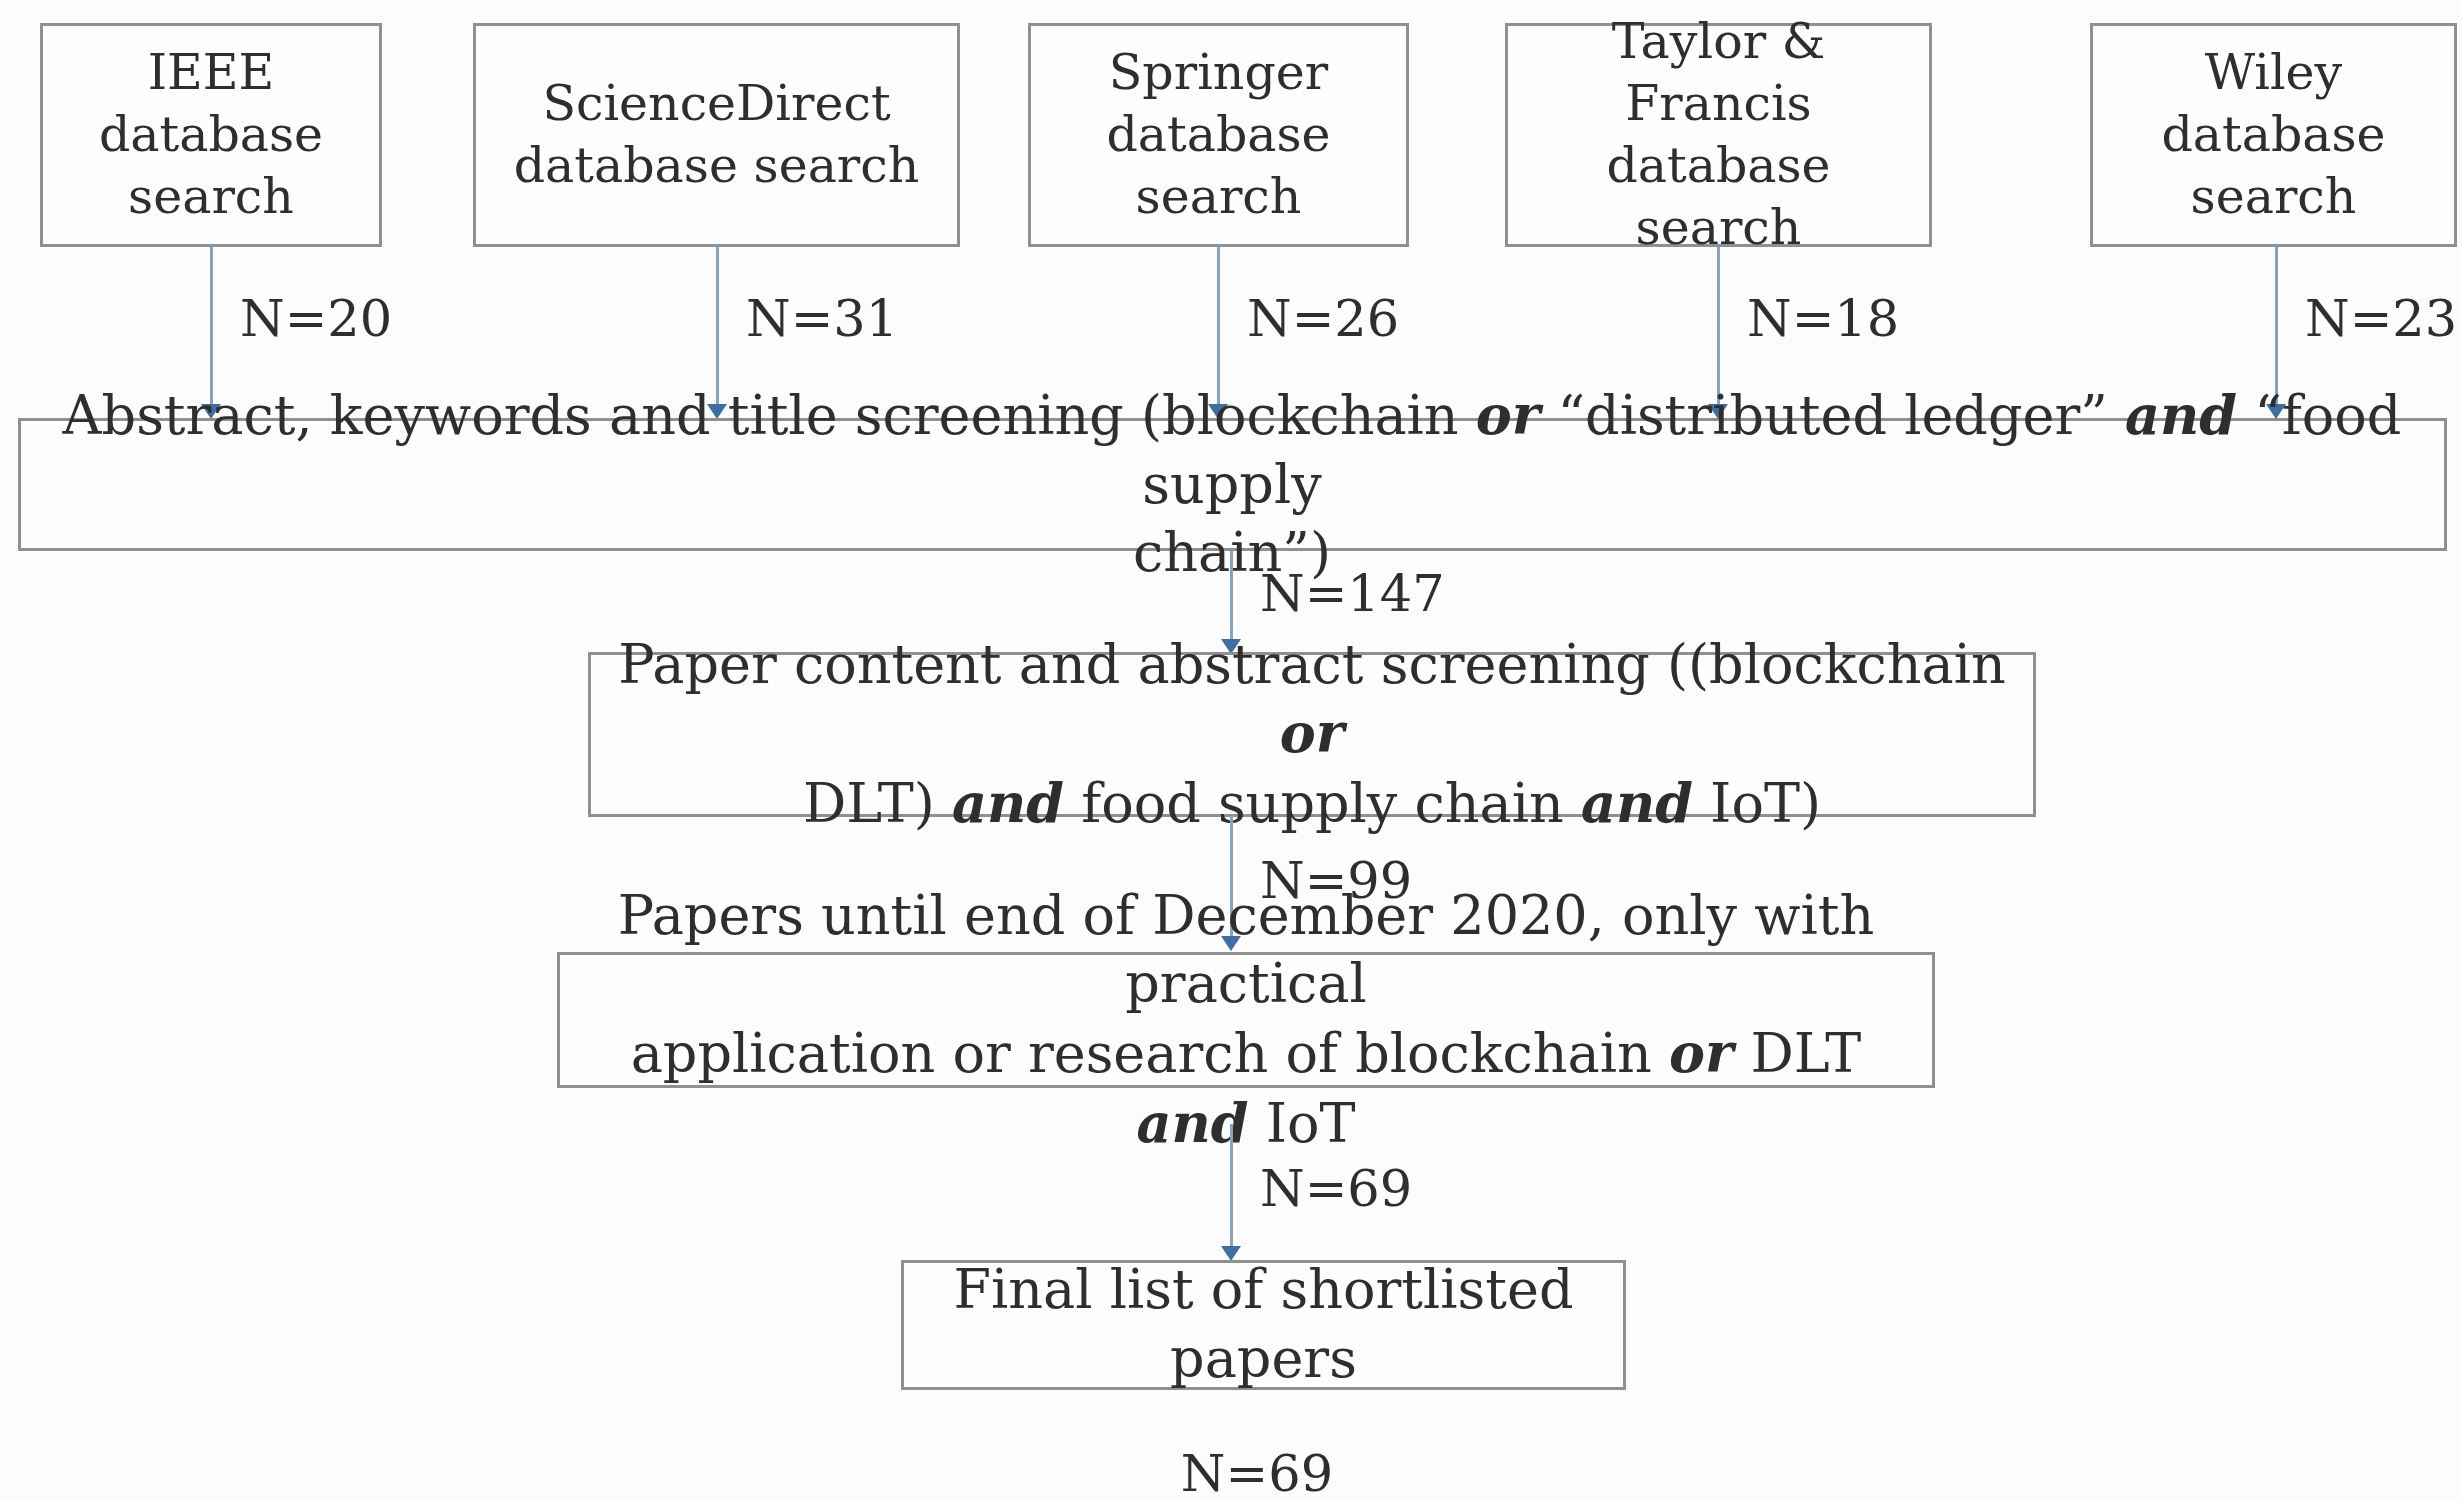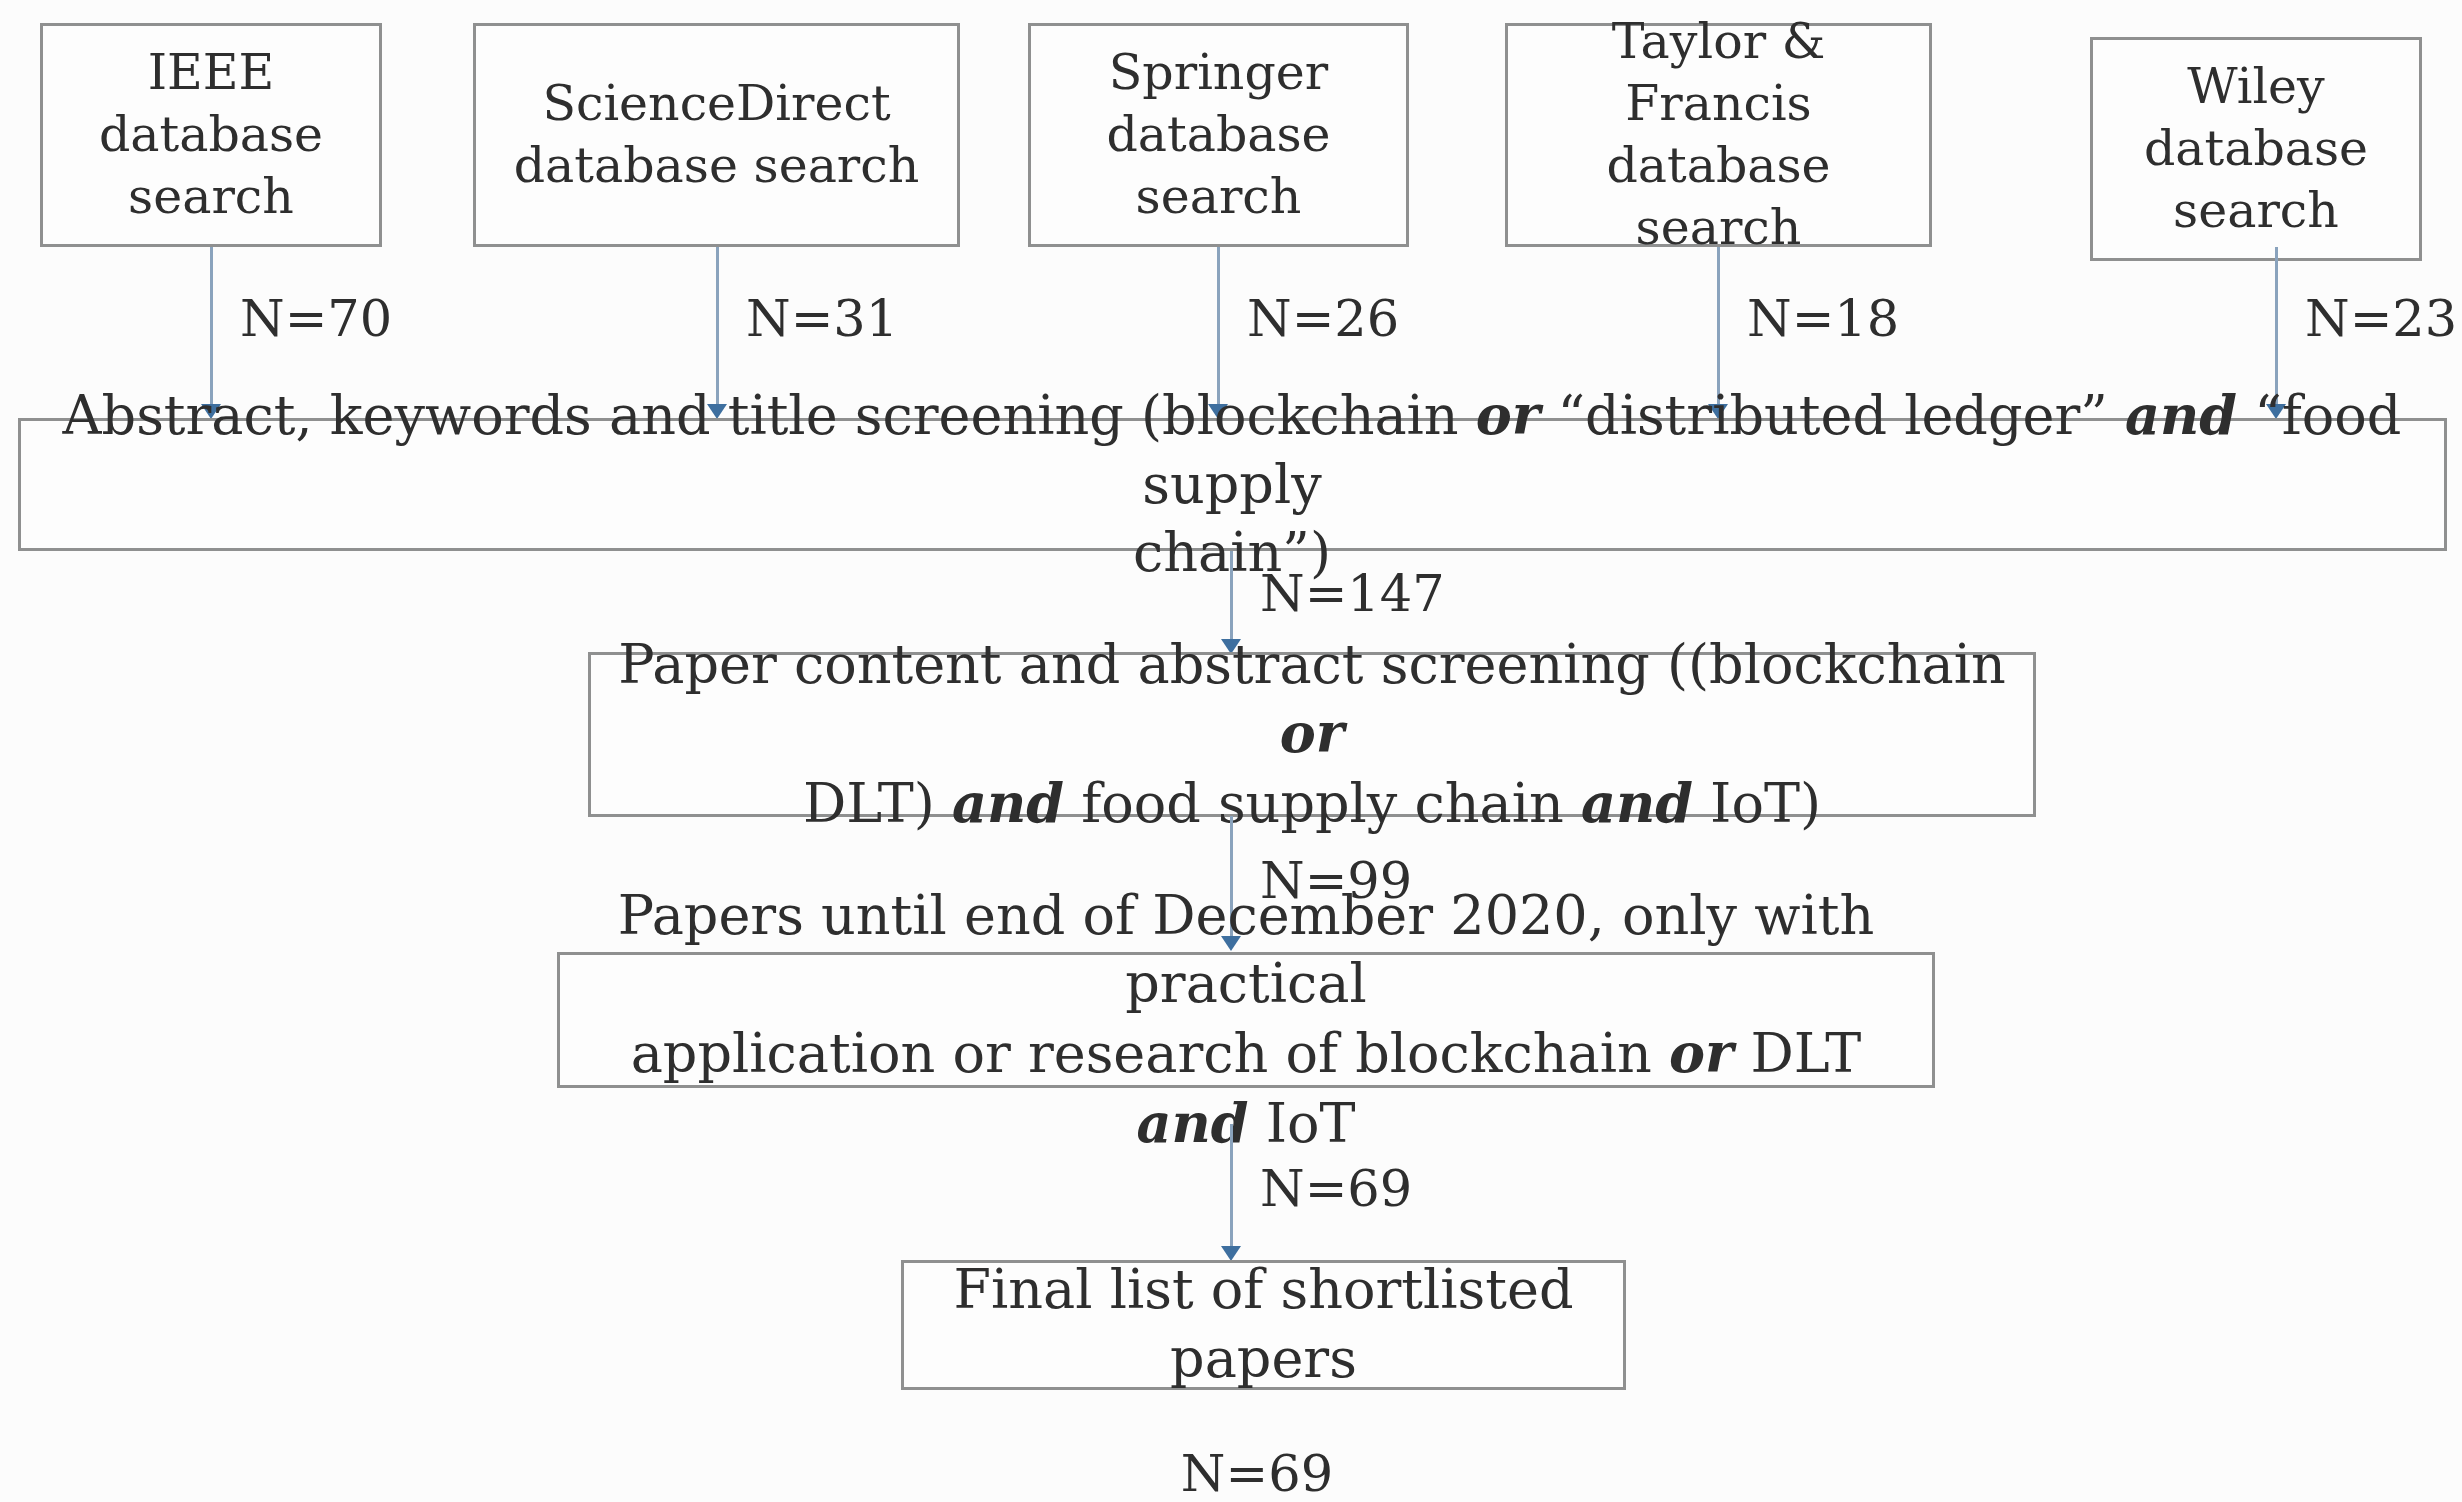--- a/index.html
+++ b/index.html
@@ -47,33 +47,33 @@
   </div>
   <div class="box src" style="left:1028px;top:23px;width:381px;height:224px">
     <div class="label">Springer
 database
 search</div>
   </div>
   <div class="box src" style="left:1505px;top:23px;width:427px;height:224px">
     <div class="label">Taylor &amp; Francis
 database search</div>
   </div>
-  <div class="box src" style="left:2090px;top:37px;width:332px;height:224px">
+  <div class="box src" style="left:2090px;top:23px;width:367px;height:224px">
     <div class="label">Wiley
 database
 search</div>
   </div>
 
   <div class="arrow" style="left:210px;top:247px;height:158px"></div>
   <div class="arrow" style="left:716px;top:247px;height:158px"></div>
   <div class="arrow" style="left:1217px;top:247px;height:158px"></div>
   <div class="arrow" style="left:1717px;top:247px;height:158px"></div>
   <div class="arrow" style="left:2275px;top:247px;height:158px"></div>
 
-  <div class="count" style="left:240px;top:289px">N=70</div>
+  <div class="count" style="left:240px;top:289px">N=20</div>
   <div class="count" style="left:746px;top:289px">N=31</div>
   <div class="count" style="left:1247px;top:289px">N=26</div>
   <div class="count" style="left:1747px;top:289px">N=18</div>
   <div class="count" style="left:2305px;top:289px">N=23</div>
 
   <div class="box stage" style="left:17.5px;top:418px;width:2429px;height:133px">
     <div class="label"><span>Abstract, keywords and title screening (blockchain </span><span class="bi">or</span><span> “distributed ledger” </span><span class="bi">and</span><span> “food supply
 chain”)</span></div>
   </div>
 

